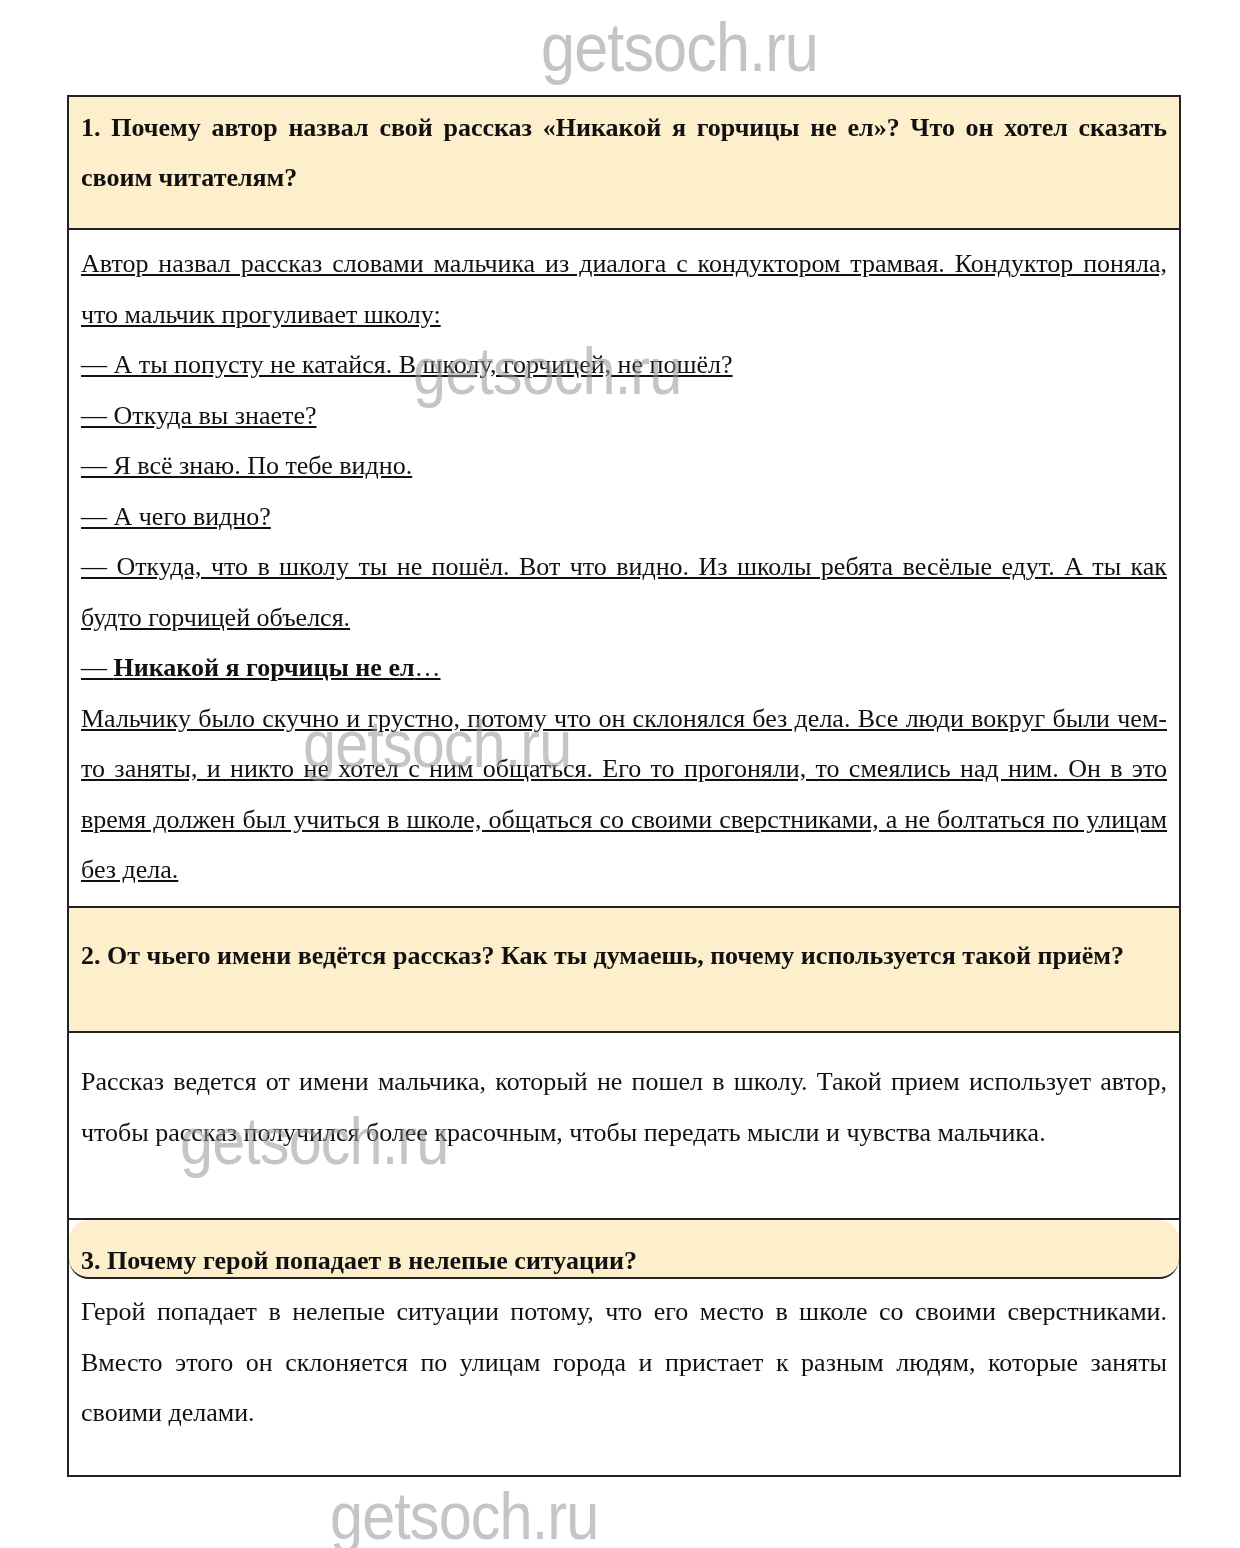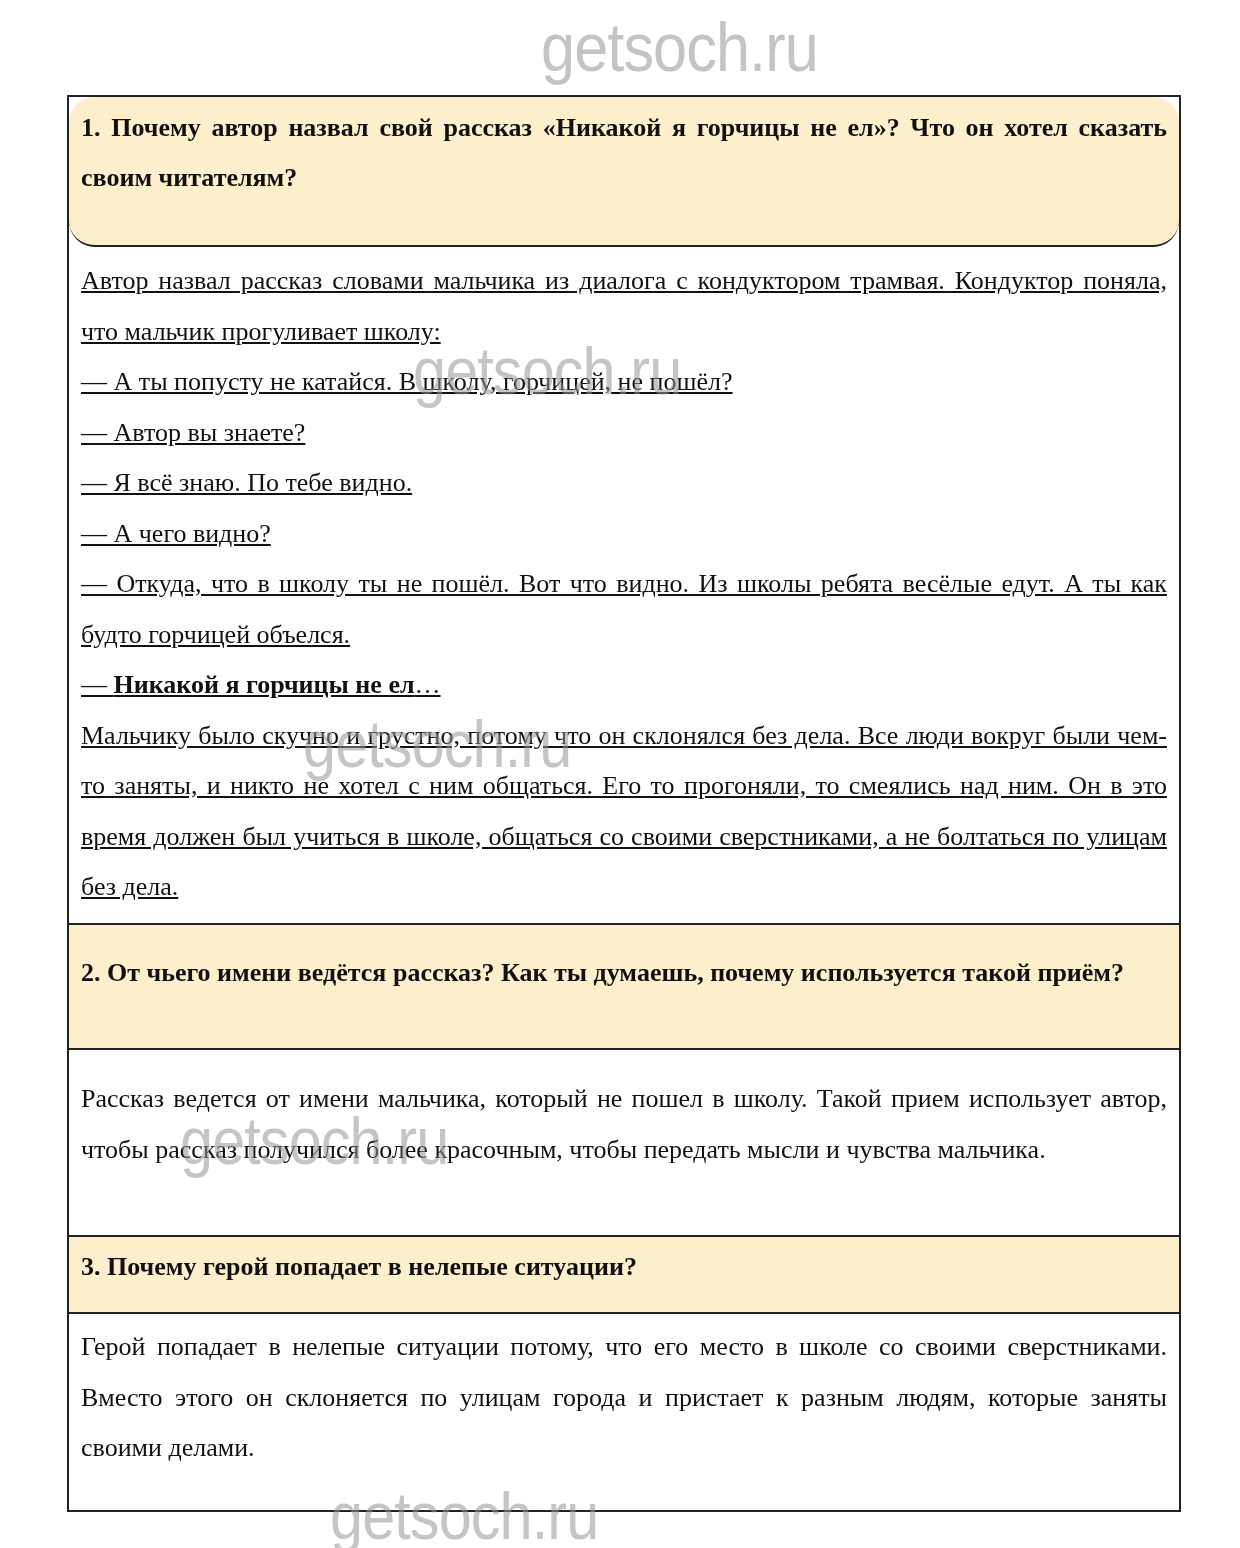--- a/index.html
+++ b/index.html
@@ -55,44 +55,44 @@
     line-height: 50px;
     text-align: justify;
   }
   .answer {
     background: #ffffff;
     font-size: 26px;
     line-height: 50.5px;
     text-align: justify;
   }
   .para { margin: 0; }
-  .q1 { height: 150px; padding-top: 6px; border-radius: 26px; }
+  .q1 { height: 133px; padding-top: 6px; }
   .a1 { height: 678px; padding-top: 9px; text-decoration: underline; }
   .q2 { height: 125px; padding-top: 23px; }
   .a2 { height: 187px; padding-top: 24px; }
-  .q3 { height: 77px; padding-top: 5px; }
+  .q3 { height: 59px; padding-top: 16px; border-radius: 20px; }
   .a3 { height: 196px; padding-top: 8px; }
   .q4 { height: 76px; padding-top: 5px; }
   .bold { font-weight: bold; }
 </style>
 </head>
 <body>
 
 <div class="watermark wm-top">getsoch.ru</div>
 
 <div class="qa-table">
 
   <div class="row question q1">
     <p class="para">1. Почему автор назвал свой рассказ «Никакой я горчицы не ел»? Что он хотел сказать своим читателям?</p>
   </div>
 
   <div class="row answer a1">
     <p class="para">Автор назвал рассказ словами мальчика из диалога с кондуктором трамвая. Кондуктор поняла, что мальчик прогуливает школу:</p>
     <p class="para">— А ты попусту не катайся. В школу, горчицей, не пошёл?</p>
-    <p class="para">— Автор вы знаете?</p>
+    <p class="para">— Откуда вы знаете?</p>
     <p class="para">— Я всё знаю. По тебе видно.</p>
     <p class="para">— А чего видно?</p>
     <p class="para">— Откуда, что в школу ты не пошёл. Вот что видно. Из школы ребята весёлые едут. А ты как будто горчицей объелся.</p>
     <p class="para"><span>— </span><span class="bold">Никакой я горчицы не ел</span><span>…</span></p>
     <p class="para">Мальчику было скучно и грустно, потому что он склонялся без дела. Все люди вокруг были чем-то заняты, и никто не хотел с ним общаться. Его то прогоняли, то смеялись над ним. Он в это время должен был учиться в школе, общаться со своими сверстниками, а не болтаться по улицам без дела.</p>
   </div>
 
   <div class="row question q2">
     <p class="para">2. От чьего имени ведётся рассказ? Как ты думаешь, почему используется такой приём?</p>
   </div>

